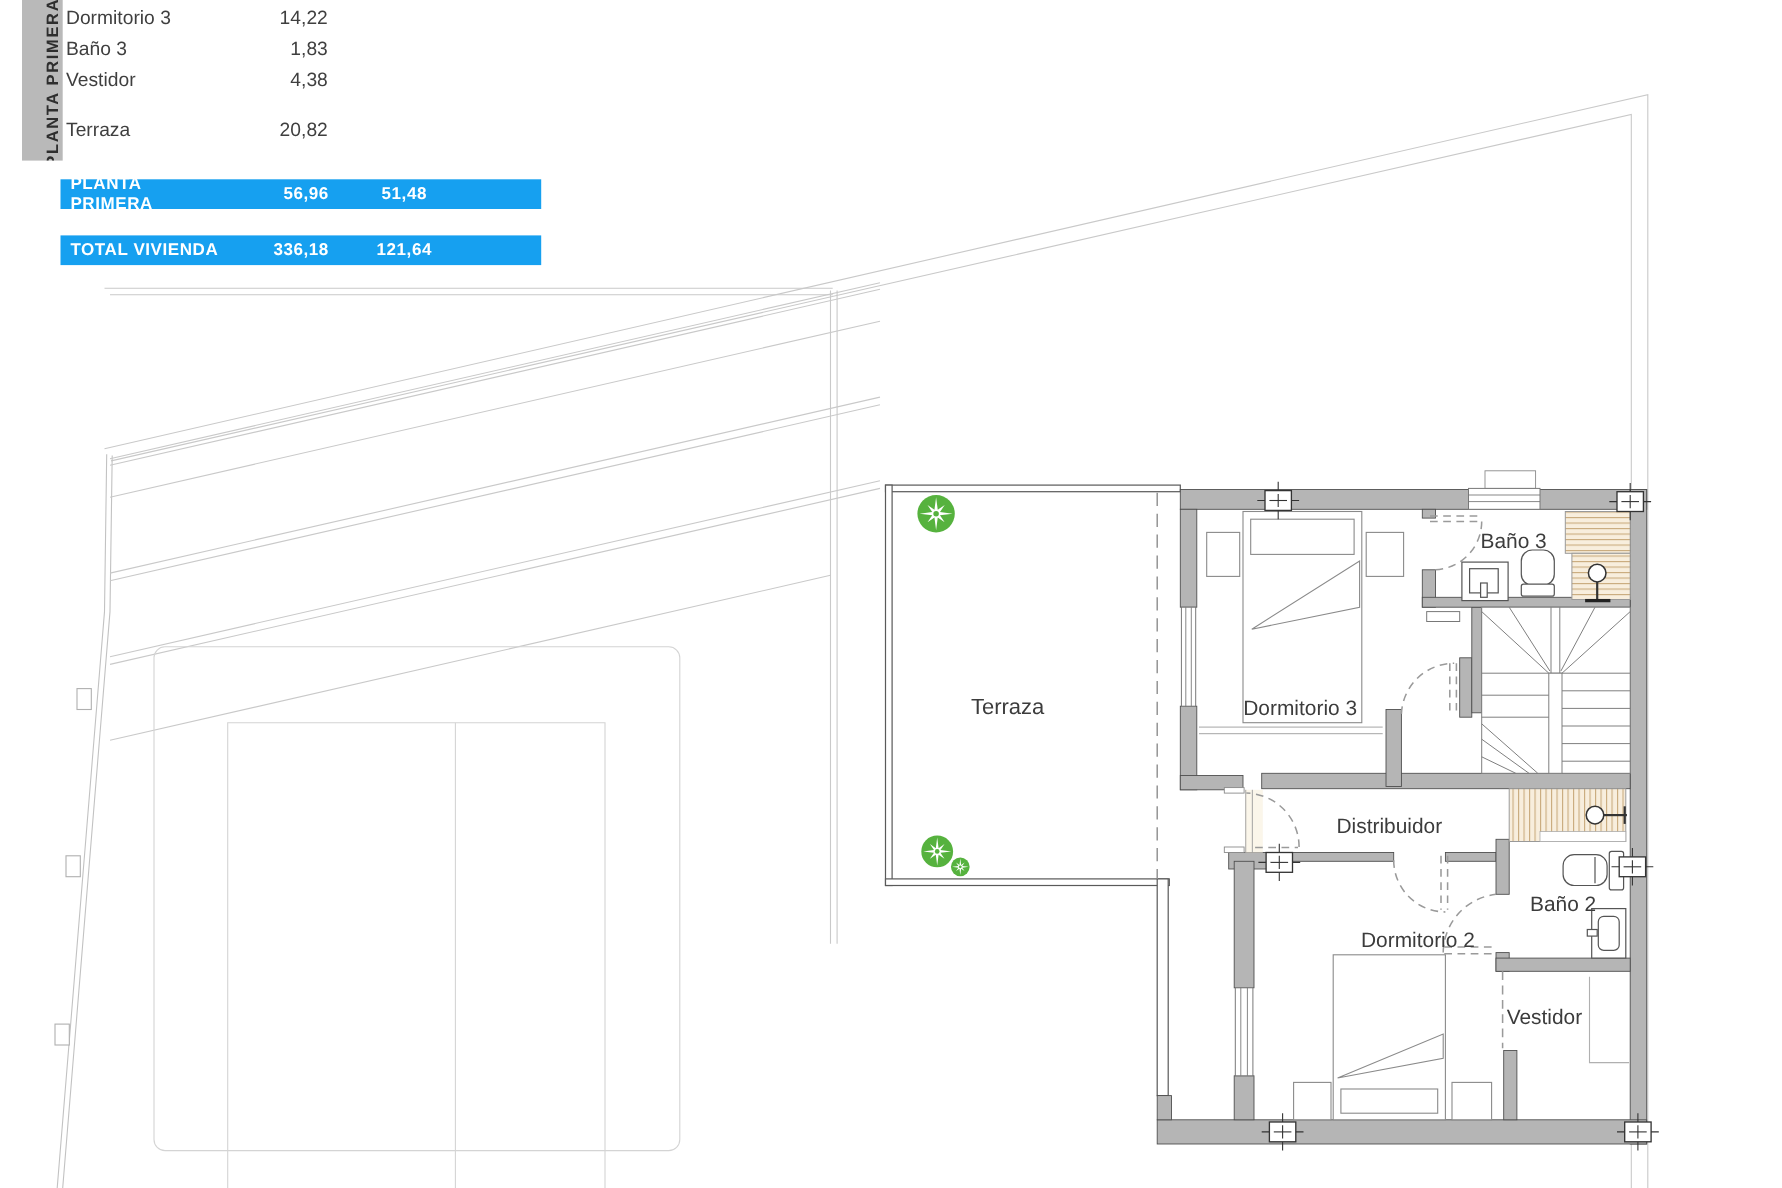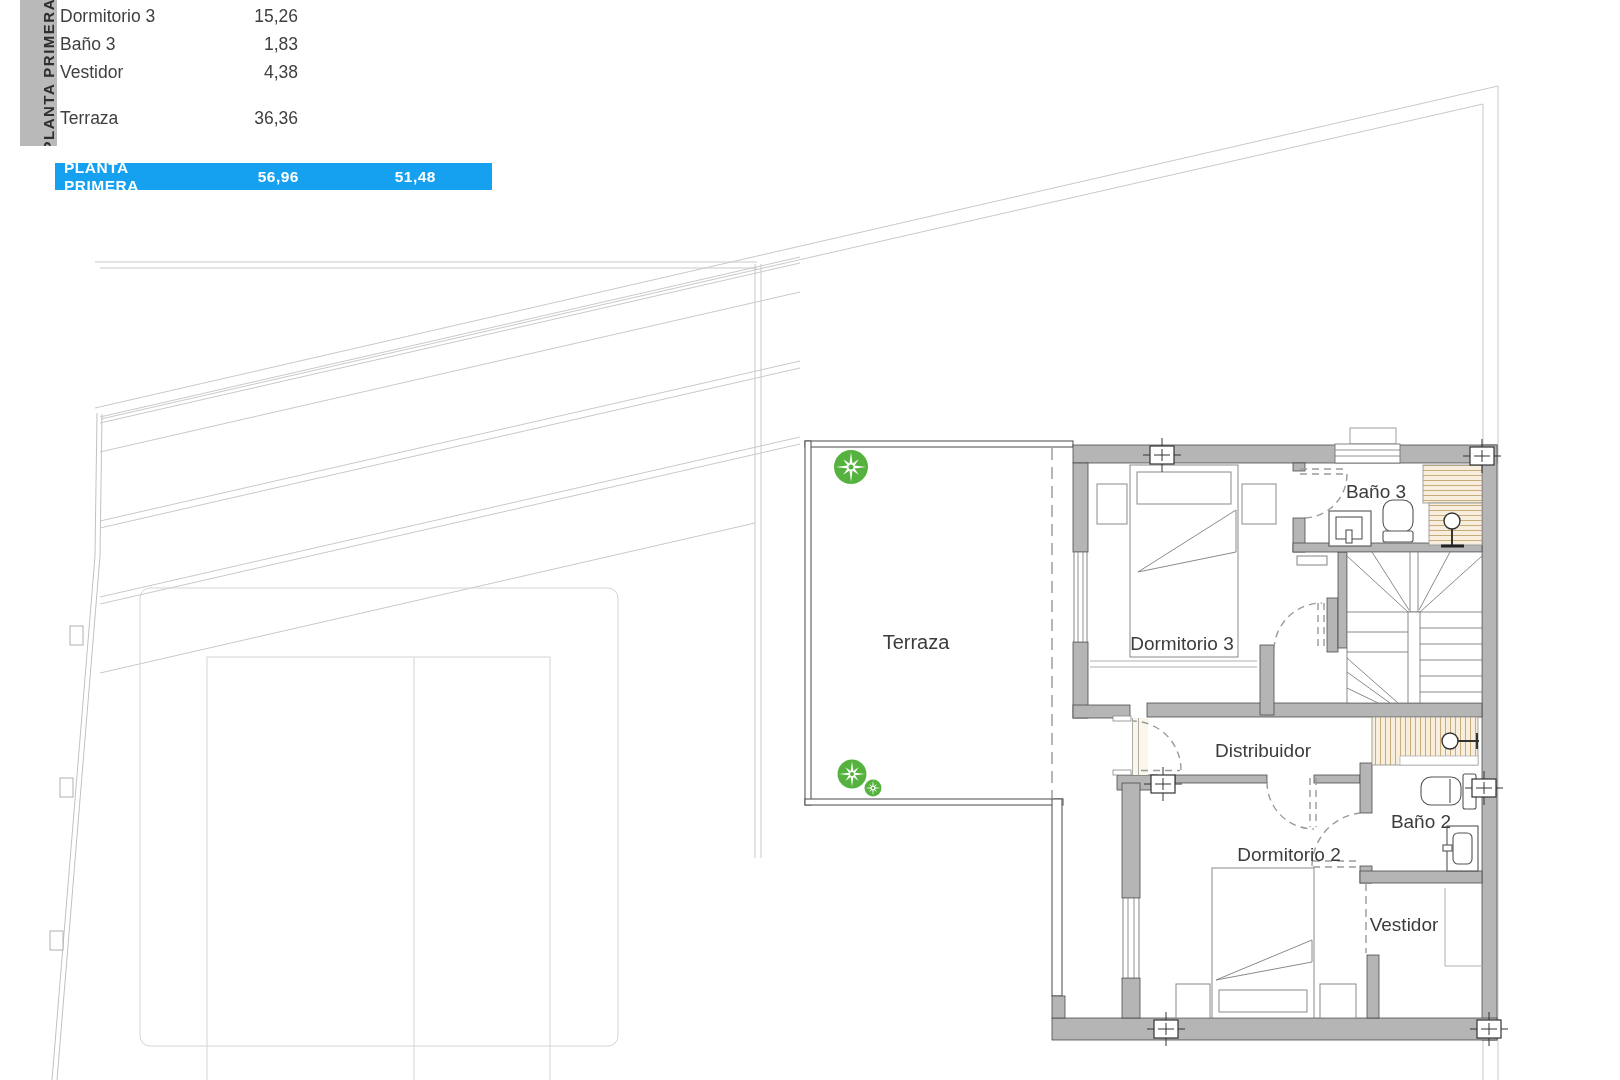--- a/index.html
+++ b/index.html
@@ -10,21 +10,21 @@
   .planta-bar span{writing-mode:vertical-rl;transform:rotate(180deg);font-weight:bold;
               font-size:15px;letter-spacing:1.5px;color:#2e2e2e;white-space:nowrap;padding-bottom:4px;}
   .legend-row{position:absolute;left:60px;width:238px;display:flex;justify-content:space-between;
               font-size:17.5px;color:#3f3f3f;}
   .legend-row .val{min-width:70px;text-align:right;}
   .total-bar{position:absolute;left:55px;width:437px;height:27px;background:#16a0f0;color:#fff;
              display:flex;align-items:center;font-weight:bold;font-size:15.5px;letter-spacing:.5px;
              padding:0;box-sizing:border-box;}
   .total-bar .lbl{flex:1;padding-left:9px;}
   .total-bar .v1{width:100px;text-align:right;}
-  .total-bar .v2{width:137px;text-align:right;}
+  .total-bar .v2{width:137px;text-align:center;}
   .total-bar .sp{width:56px;}
   svg text{font-family:"Liberation Sans", sans-serif;fill:#3c3c3c;}
 </style>
 </head>
 <body>
 
 <div class="canvas">
 
   <svg width="1620" height="1080" viewBox="0 0 1620 1080" style="position:absolute;left:0;top:0">
     <defs>
@@ -266,35 +266,41 @@
       <text x="1404" y="931" font-size="19">Vestidor</text>
     </g>
   </svg>
 
   <div class="planta-bar">
     <span>PLANTA PRIMERA</span>
   </div>
 
   <div class="legend-row" style="top:6px">
     <span>Dormitorio 3</span>
-    <span class="val">15,26</span>
+    <span class="val">14,22</span>
   </div>
   <div class="legend-row" style="top:34px">
     <span>Baño 3</span>
     <span class="val">1,83</span>
   </div>
   <div class="legend-row" style="top:62px">
     <span>Vestidor</span>
     <span class="val">4,38</span>
   </div>
   <div class="legend-row" style="top:108px">
     <span>Terraza</span>
-    <span class="val">36,36</span>
+    <span class="val">20,82</span>
   </div>
 
   <div class="total-bar" style="top:163px">
     <span class="lbl">PLANTA PRIMERA</span>
     <span class="v1">56,96</span>
     <span class="v2">51,48</span>
     <span class="sp"></span>
   </div>
+  <div class="total-bar" style="top:214px">
+    <span class="lbl">TOTAL VIVIENDA</span>
+    <span class="v1">336,18</span>
+    <span class="v2">121,64</span>
+    <span class="sp"></span>
+  </div>
 
 </div>
 
 </body></html>

